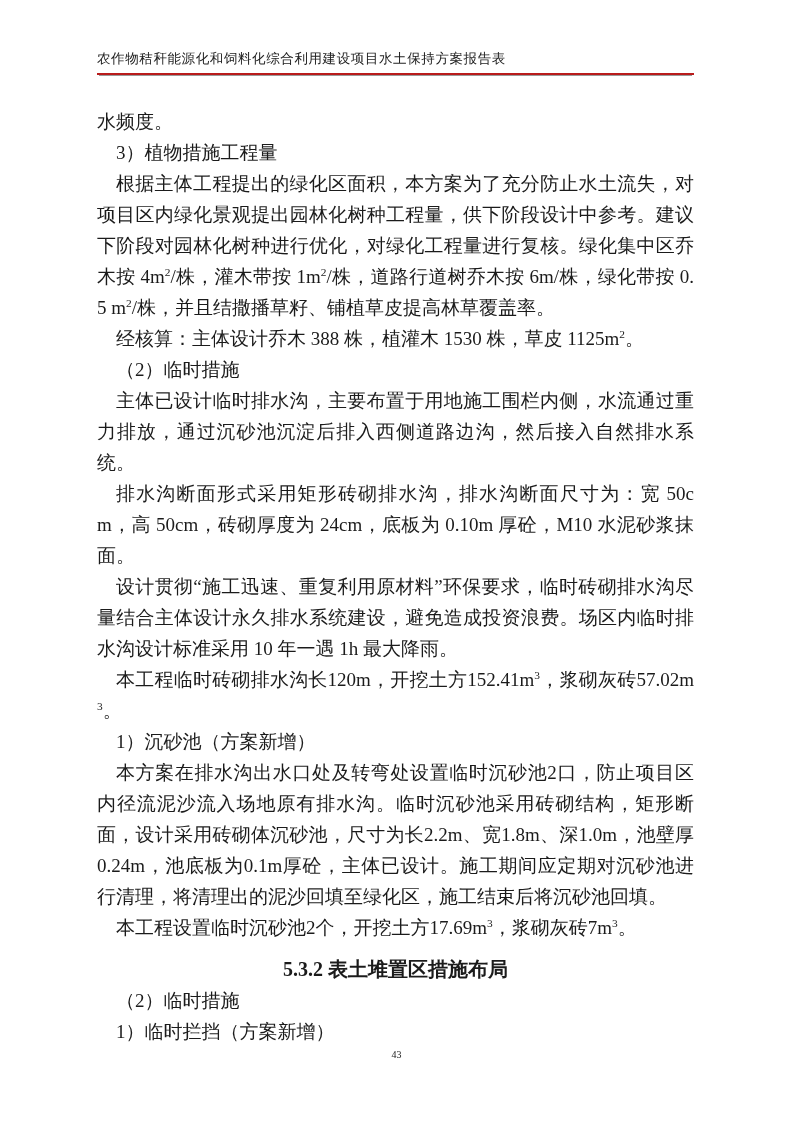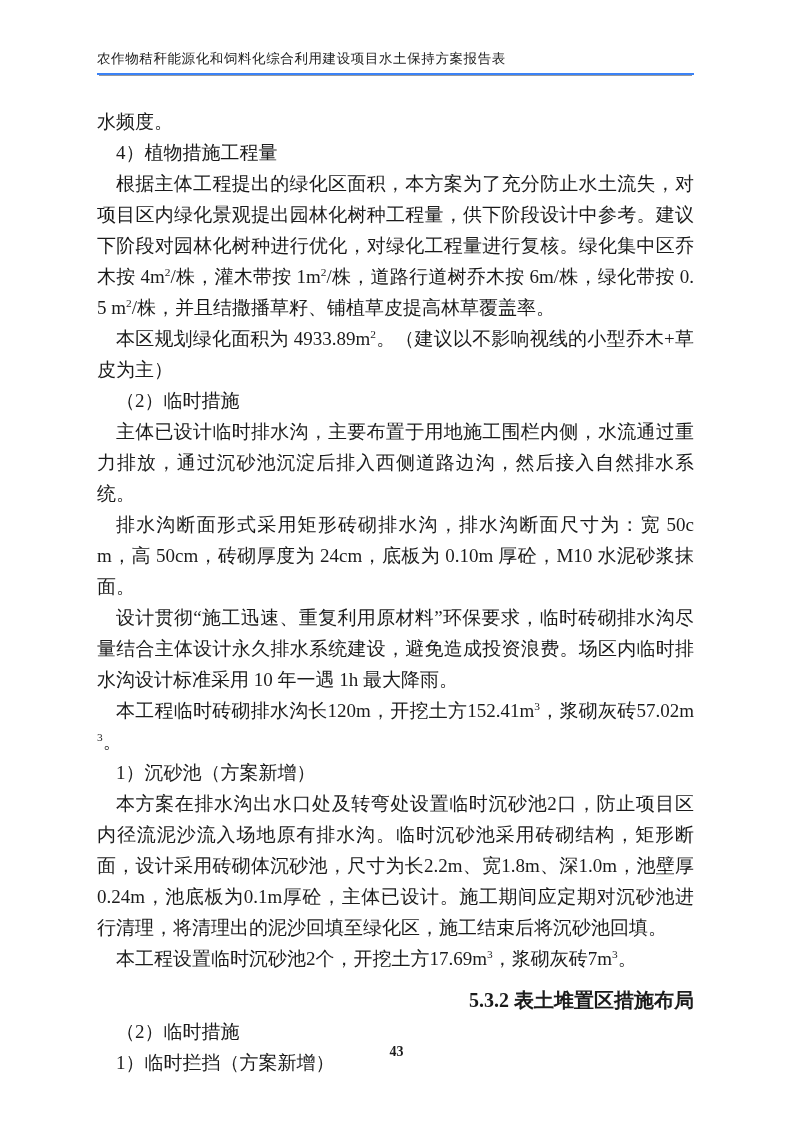--- a/index.html
+++ b/index.html
@@ -20,21 +20,21 @@
     position: absolute;
     left: 97px;
     right: 99px;
     top: 50px;
   }
   .header-title {
     font-size: 13.5px;
     letter-spacing: 0.6px;
     color: #222;
     padding-bottom: 5px;
-    border-bottom: 2px solid #3b82f6;
+    border-bottom: 2px solid #b91c1c;
     box-shadow: 0 3px 0 -2px #9a9a9a;
   }
   .doc-body {
     position: absolute;
     left: 97px;
     right: 99px;
     top: 106px;
     font-size: 19px;
     line-height: 31px;
     text-align: justify;
@@ -44,52 +44,51 @@
     margin: 0;
     word-break: break-all;
   }
   .para.indent {
     text-indent: 19px;
   }
   .para.heading {
     font-weight: bold;
     font-size: 20px;
     margin-top: 11px;
-    text-align: right;
+    text-align: center;
   }
   .para sup {
     font-size: 0.6em;
     line-height: 0;
     vertical-align: super;
   }
   .page-footer {
     position: absolute;
     left: 0;
     right: 0;
     bottom: 62px;
     text-align: center;
-    font-size: 14px;
+    font-size: 10px;
     color: #1b1b1b;
-    font-weight: bold;
   }
 </style>
 </head>
 <body>
 
 <div class="page">
 
   <header class="page-header">
     <div class="header-title">农作物秸秆能源化和饲料化综合利用建设项目水土保持方案报告表</div>
   </header>
 
   <main class="doc-body" id="doc-body">
       <p class="para">水频度。</p>
-      <p class="para indent">4）植物措施工程量</p>
+      <p class="para indent">3）植物措施工程量</p>
       <p class="para indent">根据主体工程提出的绿化区面积，本方案为了充分防止水土流失，对项目区内绿化景观提出园林化树种工程量，供下阶段设计中参考。建议下阶段对园林化树种进行优化，对绿化工程量进行复核。绿化集中区乔木按 4m<sup>2</sup>/株，灌木带按 1m<sup>2</sup>/株，道路行道树乔木按 6m/株，绿化带按 0.5 m<sup>2</sup>/株，并且结撒播草籽、铺植草皮提高林草覆盖率。</p>
-      <p class="para indent">本区规划绿化面积为 4933.89m<sup>2</sup>。（建议以不影响视线的小型乔木+草皮为主）</p>
+      <p class="para indent">经核算：主体设计乔木 388 株，植灌木 1530 株，草皮 1125m<sup>2</sup>。</p>
       <p class="para indent">（2）临时措施</p>
       <p class="para indent">主体已设计临时排水沟，主要布置于用地施工围栏内侧，水流通过重力排放，通过沉砂池沉淀后排入西侧道路边沟，然后接入自然排水系统。</p>
       <p class="para indent">排水沟断面形式采用矩形砖砌排水沟，排水沟断面尺寸为：宽 50cm，高 50cm，砖砌厚度为 24cm，底板为 0.10m 厚砼，M10 水泥砂浆抹面。</p>
       <p class="para indent">设计贯彻“施工迅速、重复利用原材料”环保要求，临时砖砌排水沟尽量结合主体设计永久排水系统建设，避免造成投资浪费。场区内临时排水沟设计标准采用 10 年一遇 1h 最大降雨。</p>
       <p class="para indent">本工程临时砖砌排水沟长120m，开挖土方152.41m<sup>3</sup>，浆砌灰砖57.02m<sup>3</sup>。</p>
       <p class="para indent">1）沉砂池（方案新增）</p>
       <p class="para indent">本方案在排水沟出水口处及转弯处设置临时沉砂池2口，防止项目区内径流泥沙流入场地原有排水沟。临时沉砂池采用砖砌结构，矩形断面，设计采用砖砌体沉砂池，尺寸为长2.2m、宽1.8m、深1.0m，池壁厚0.24m，池底板为0.1m厚砼，主体已设计。施工期间应定期对沉砂池进行清理，将清理出的泥沙回填至绿化区，施工结束后将沉砂池回填。</p>
       <p class="para indent">本工程设置临时沉砂池2个，开挖土方17.69m<sup>3</sup>，浆砌灰砖7m<sup>3</sup>。</p>
       <p class="para heading">5.3.2 表土堆置区措施布局</p>
       <p class="para indent">（2）临时措施</p>

